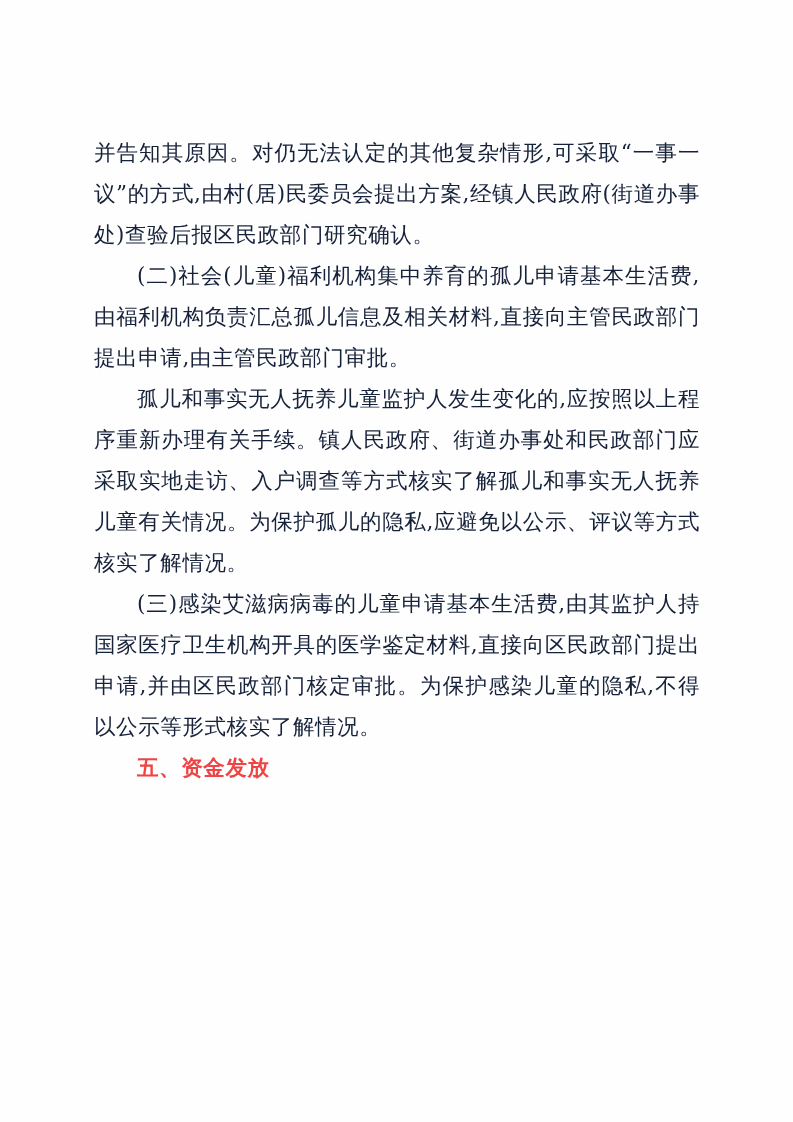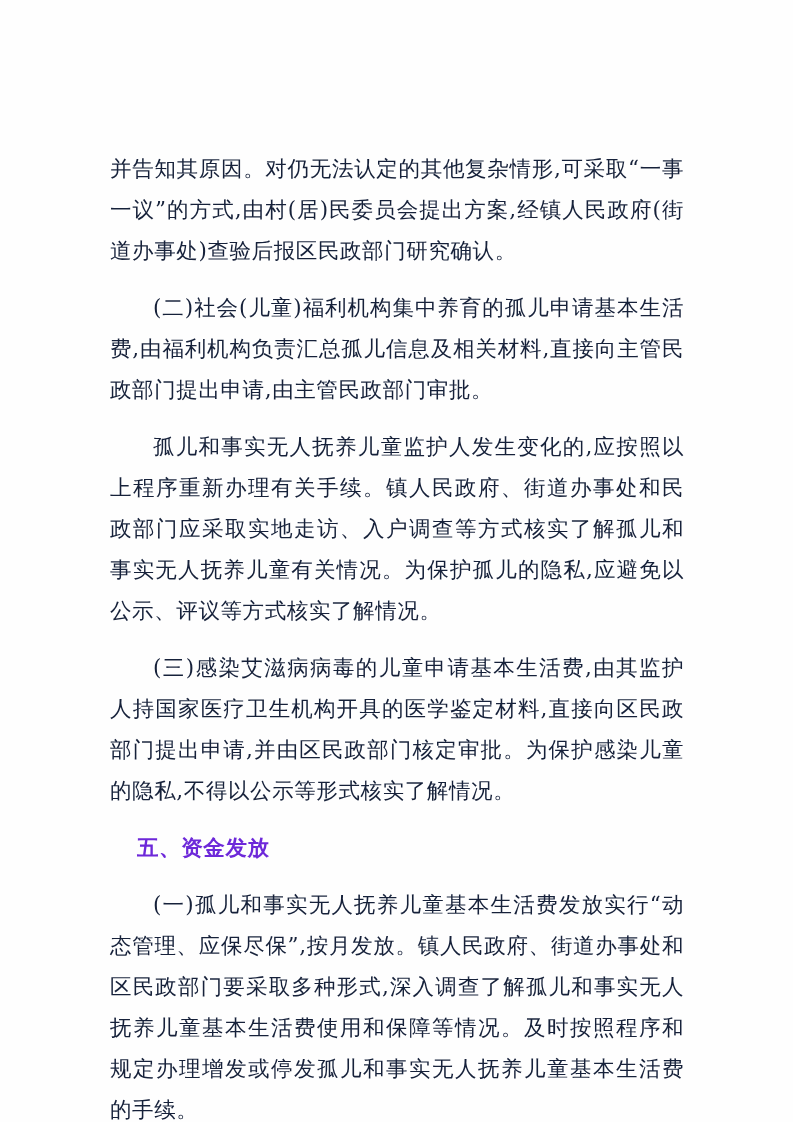--- a/index.html
+++ b/index.html
@@ -28,36 +28,36 @@
     left: 94px;
     top: 132px;
     width: 606px;
   }
   .para {
     font-size: 21.5px;
     line-height: 41px;
     letter-spacing: 0.6px;
     text-align: justify;
     text-justify: inter-ideograph;
-    margin: 16px;
+    margin: 0;
     color: #16213a;
     font-family: "DejaVu Serif", "Liberation Serif", serif;
     font-weight: 400;
   }
   .indent {
     text-indent: 2em;
   }
   .heading {
     font-size: 21.5px;
     line-height: 41px;
     letter-spacing: 0.6px;
     text-indent: 2em;
     margin: 0;
     font-weight: bold;
-    color: #6d28d9;
+    color: #ef4444;
     font-family: "DejaVu Serif", "Liberation Serif", serif;
   }
   .footer {
     position: absolute;
     left: 0;
     top: 1035px;
     width: 793px;
     text-align: center;
     font-size: 19px;
     letter-spacing: 2px;
@@ -74,18 +74,17 @@
     <p class="para">并告知其原因。对仍无法认定的其他复杂情形,可采取“一事一议”的方式,由村(居)民委员会提出方案,经镇人民政府(街道办事处)查验后报区民政部门研究确认。</p>
 
     <p class="para indent">(二)社会(儿童)福利机构集中养育的孤儿申请基本生活费,由福利机构负责汇总孤儿信息及相关材料,直接向主管民政部门提出申请,由主管民政部门审批。</p>
 
     <p class="para indent">孤儿和事实无人抚养儿童监护人发生变化的,应按照以上程序重新办理有关手续。镇人民政府、街道办事处和民政部门应采取实地走访、入户调查等方式核实了解孤儿和事实无人抚养儿童有关情况。为保护孤儿的隐私,应避免以公示、评议等方式核实了解情况。</p>
 
     <p class="para indent">(三)感染艾滋病病毒的儿童申请基本生活费,由其监护人持国家医疗卫生机构开具的医学鉴定材料,直接向区民政部门提出申请,并由区民政部门核定审批。为保护感染儿童的隐私,不得以公示等形式核实了解情况。</p>
 
     <p class="heading">五、资金发放</p>
 
-    <p class="para indent">(一)孤儿和事实无人抚养儿童基本生活费发放实行“动态管理、应保尽保”,按月发放。镇人民政府、街道办事处和区民政部门要采取多种形式,深入调查了解孤儿和事实无人抚养儿童基本生活费使用和保障等情况。及时按照程序和规定办理增发或停发孤儿和事实无人抚养儿童基本生活费的手续。</p>
 
 
   </div>
 
 </div>
 
 </body></html>

